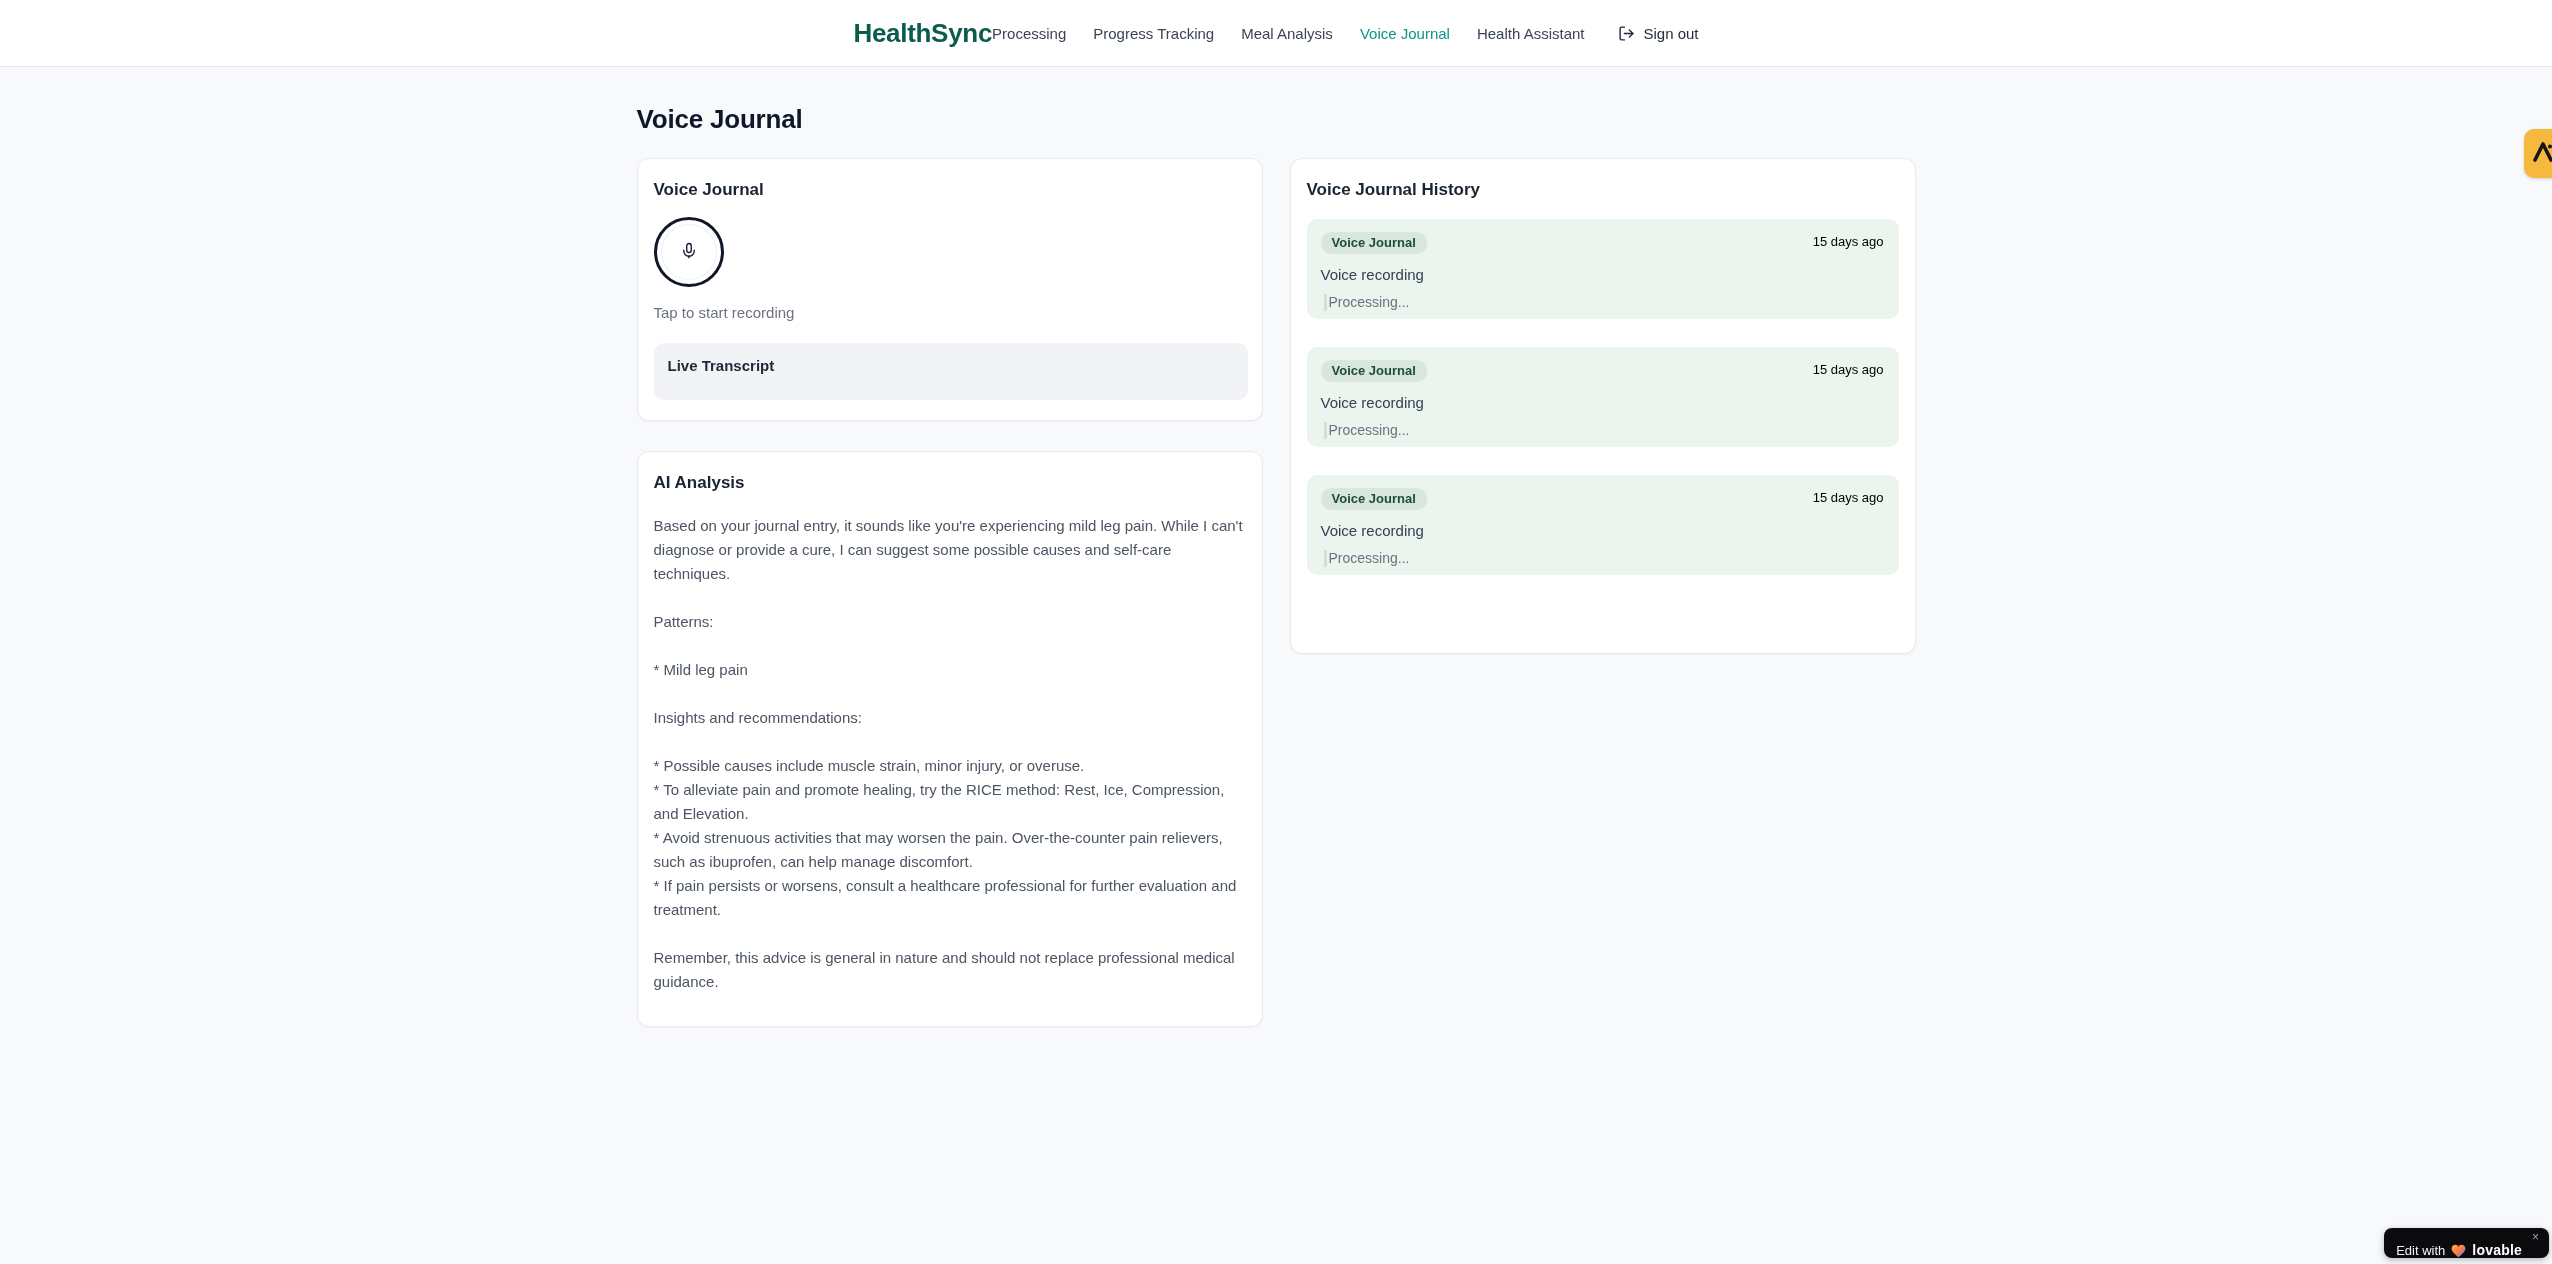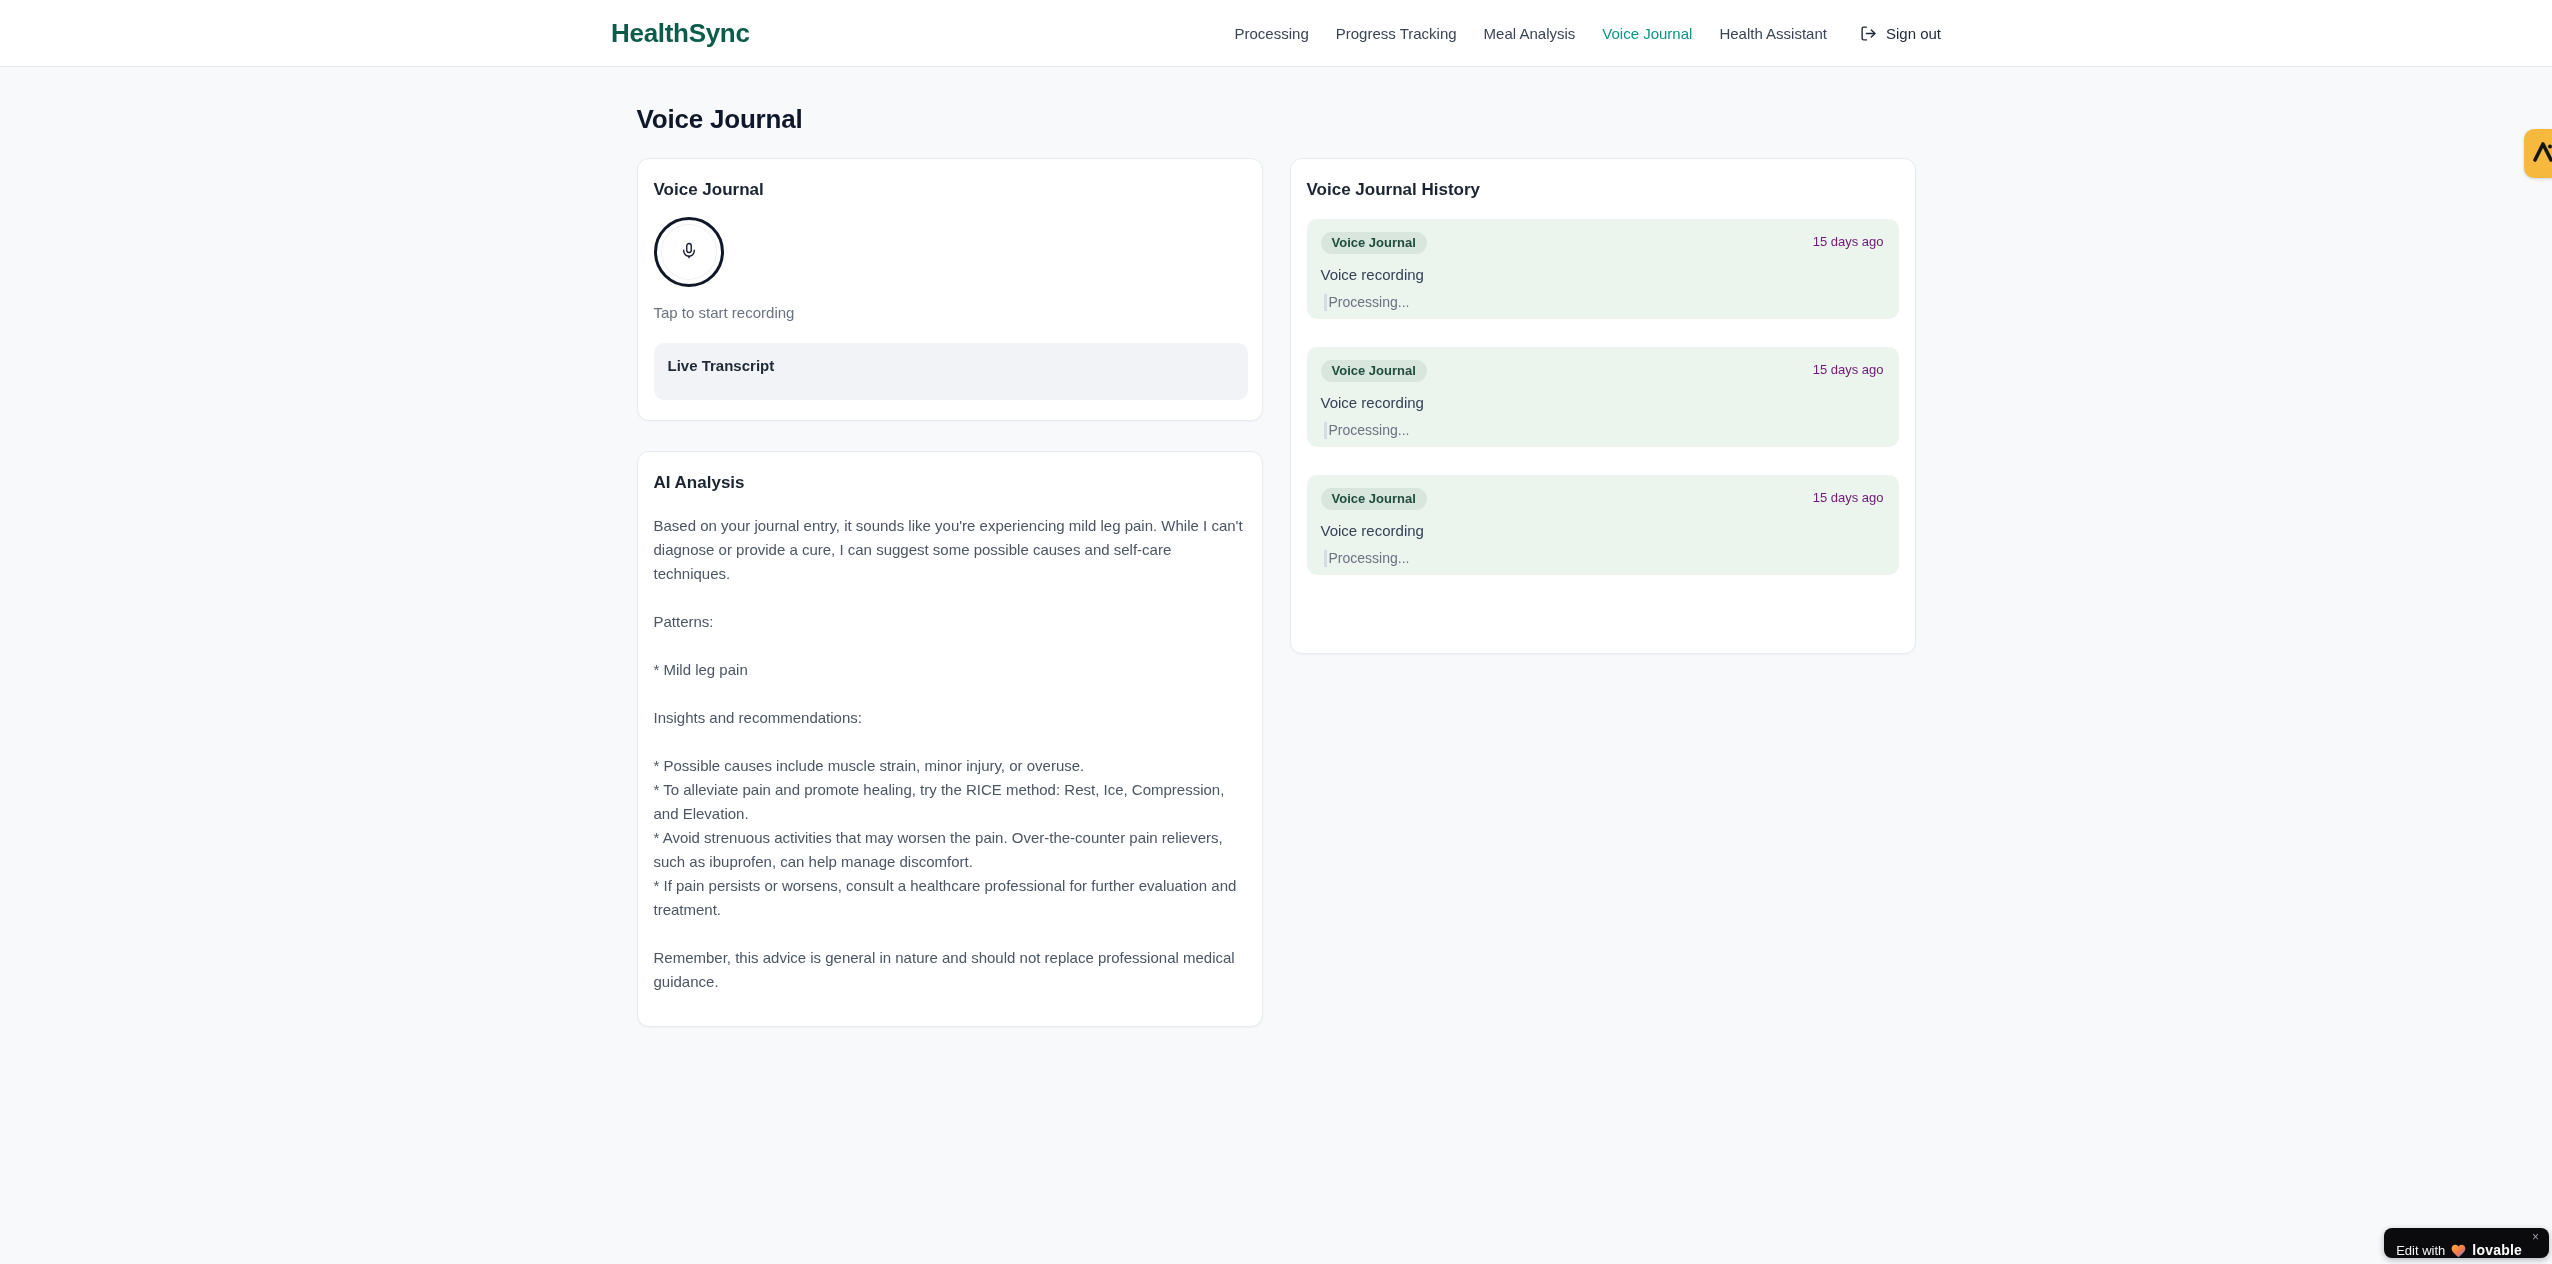--- a/index.html
+++ b/index.html
@@ -11,21 +11,21 @@
     position:relative;
     overflow:hidden;
   }
 
   
   .header {
     height:67px; background:#ffffff; border-bottom:1px solid #e7e9ee;
   }
   .header-inner {
     width:1330px; margin:0 auto; height:100%;
-    display:flex; align-items:center; justify-content:space-between;
+    display:flex; align-items:center; justify-content:center;
   }
   .logo {
     font-size:26px; font-weight:700; color:#0b5c4b; letter-spacing:-0.3px; cursor:pointer;
   }
   .nav { display:flex; align-items:center; gap:27px; }
   .nav-link { font-size:15px; font-weight:500; color:#3b4455; cursor:pointer; text-decoration:none; }
   .nav-link.active { color:#0d9488; }
   .signout {
     display:flex; align-items:center; gap:9px; cursor:pointer;
     font-size:15px; font-weight:500; color:#1f2937; margin-left:6px;
@@ -72,21 +72,21 @@
   .history-card { min-height:496px; }
   .history-list { margin-top:19px; display:flex; flex-direction:column; gap:28px; }
   .entry {
     background:#ecf4ee; border-radius:10px; padding:13px 15px 14px 14px; height:100px;
   }
   .entry-top { display:flex; align-items:flex-start; justify-content:space-between; }
   .entry-badge {
     background:#d9e6dd; color:#1f4d3f; font-size:13px; font-weight:600;
     padding:4px 11px; border-radius:999px; line-height:14px;
   }
-  .entry-time { font-size:13px; color:#701a75; margin-top:2px; }
+  .entry-time { font-size:13px; color:#000000; margin-top:2px; }
   .entry-title { margin-top:12px; font-size:15px; color:#334155; }
   .entry-status {
     margin-top:11px; margin-left:3px; font-size:14px; color:#6b7280;
     border-left:3px solid #d7dce2; padding-left:2px; line-height:17px;
   }
 
   
   .edge-tab {
     position:absolute; top:129px; right:-16px; width:44px; height:49px;
     background:#f6b93d; border-radius:10px; cursor:pointer;

